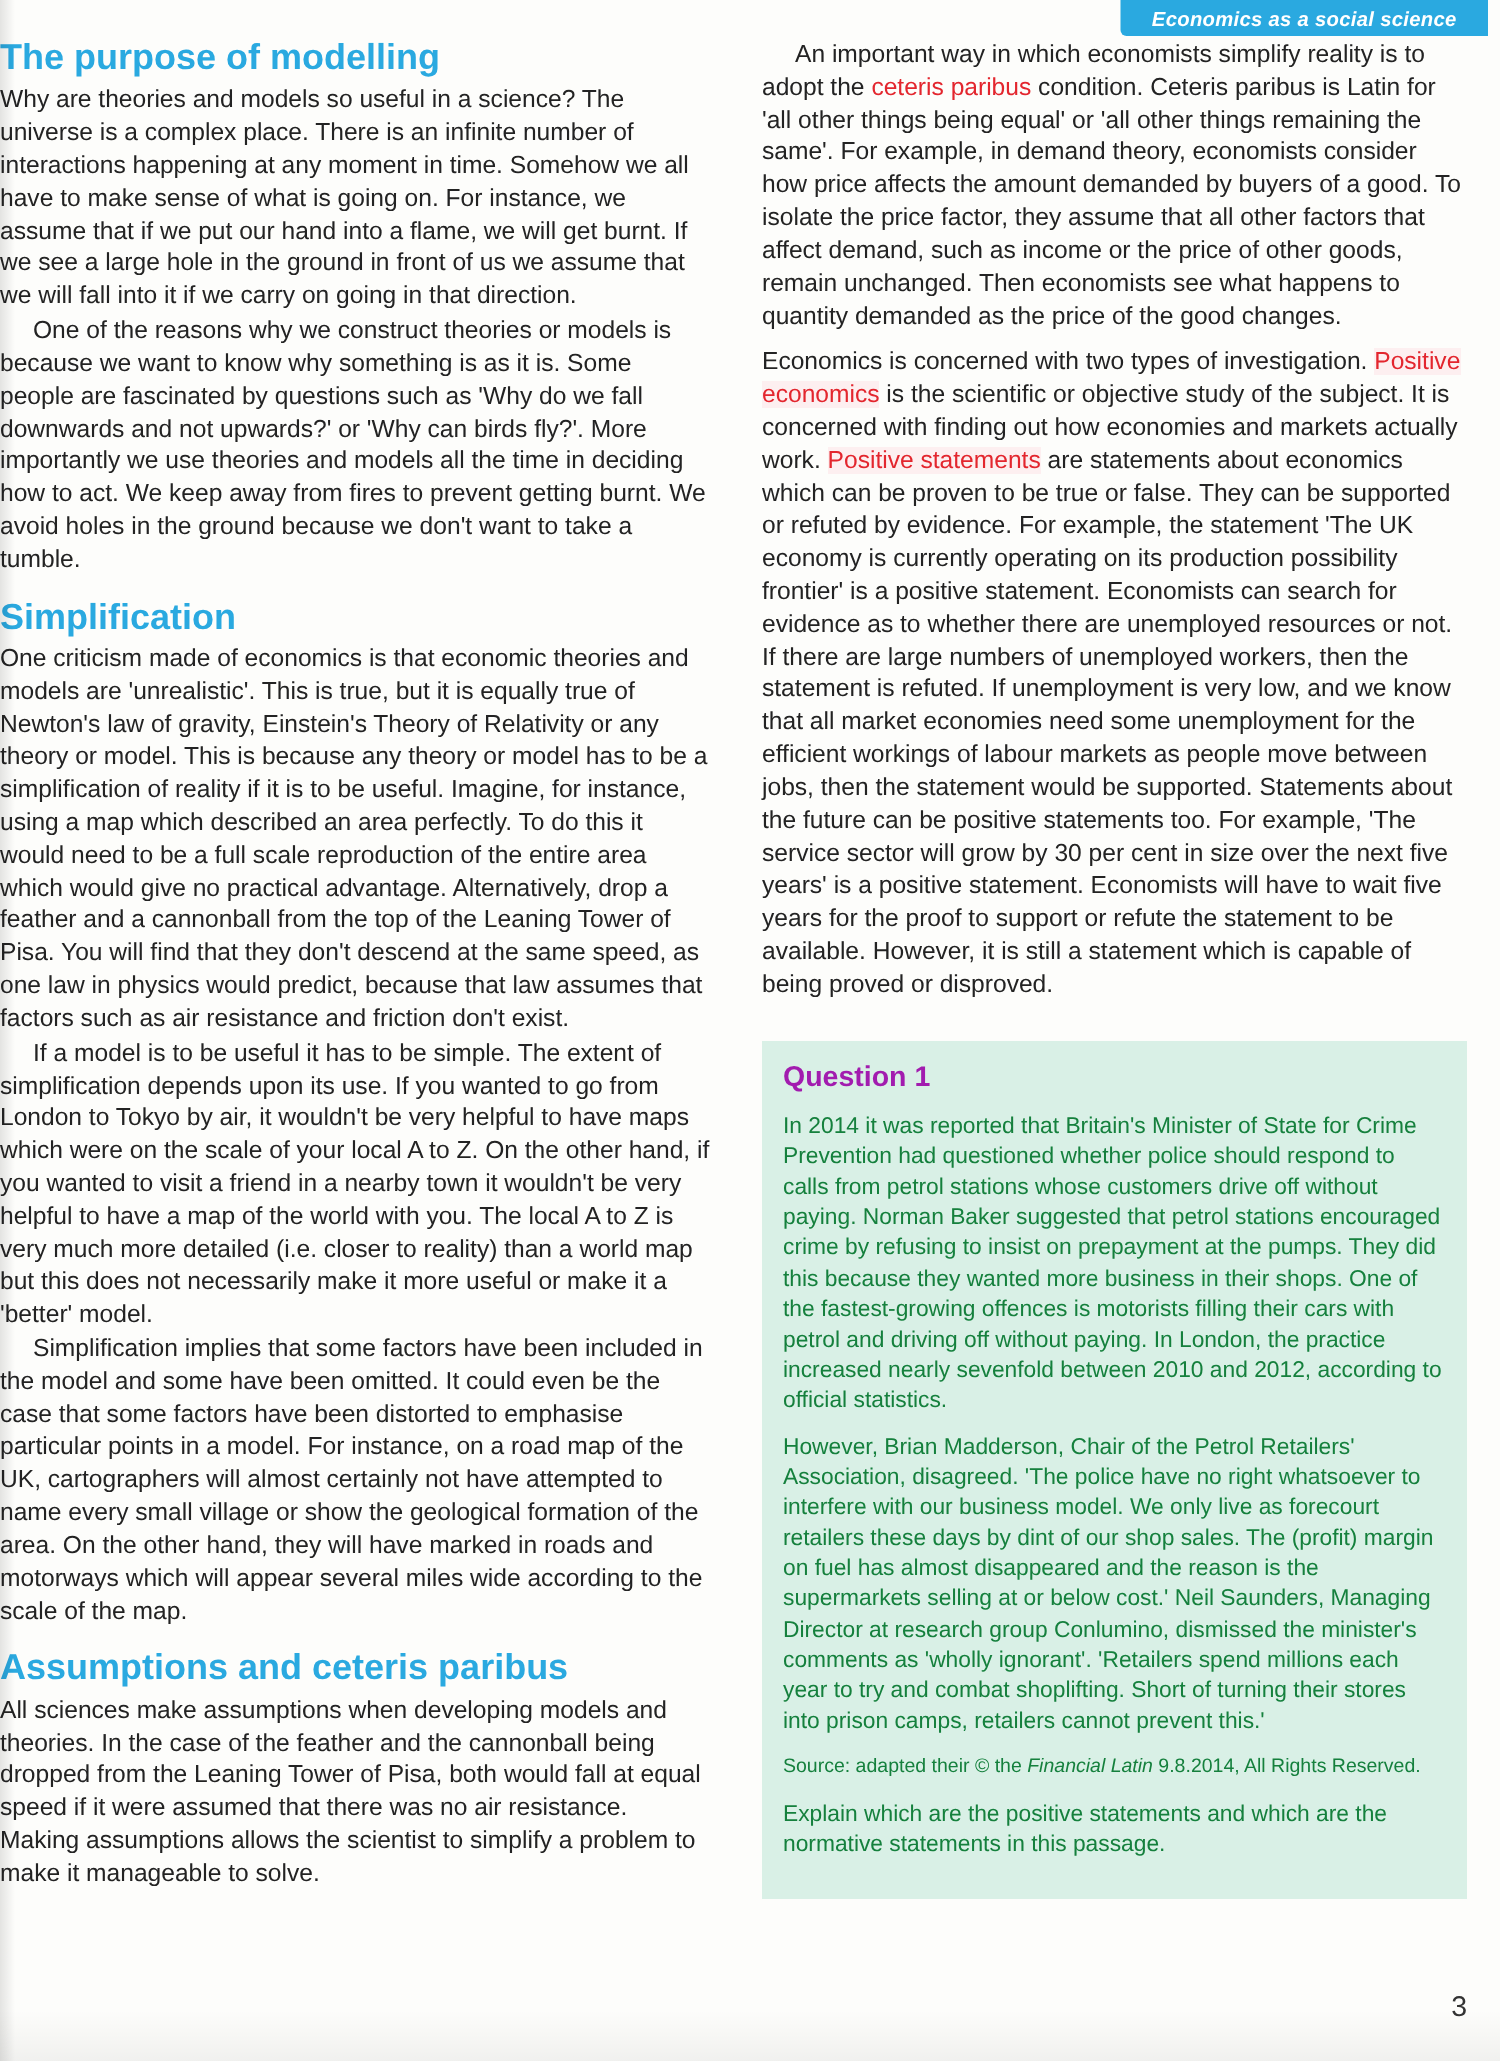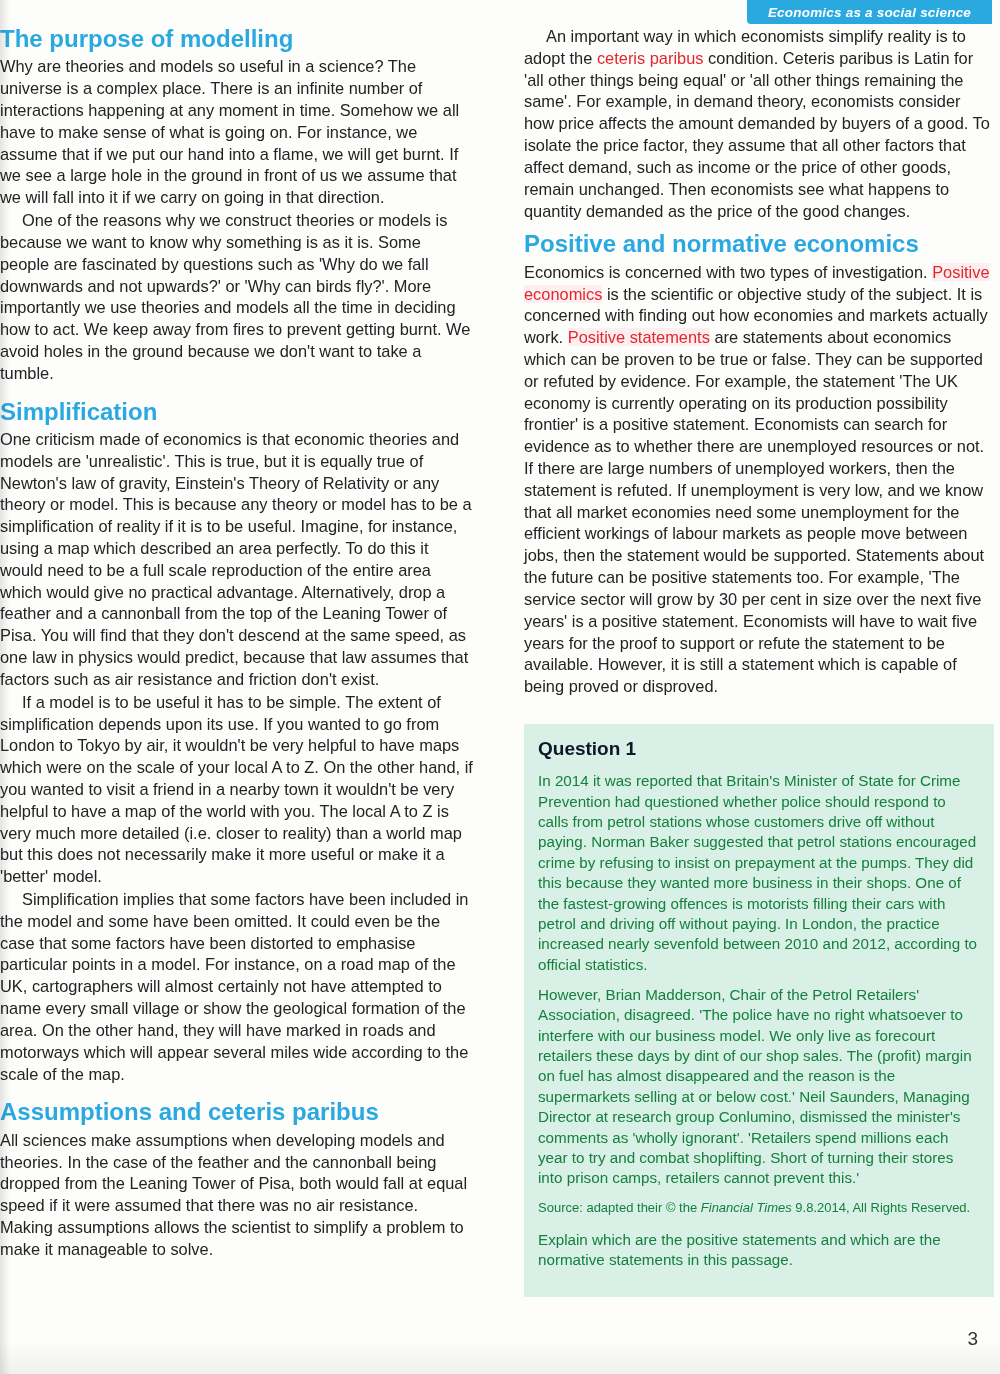--- a/index.html
+++ b/index.html
@@ -49,21 +49,21 @@
   }
   .col {
     position: absolute;
     top: 0;
   }
   .col-left {
     left: -8px;
     width: 486px;
   }
   .col-right {
-    left: 516px;
+    left: 500px;
     width: 480px;
   }
   h2.heading {
     color: #2aa9e0;
     font-size: 24px;
     font-weight: bold;
     margin: 0 0 4px 0;
     line-height: 1.1;
     padding-left: 8px;
   }
@@ -92,21 +92,21 @@
   
   .question-box {
     margin-top: 26px;
     margin-left: 8px;
     width: 470px;
     background: #d9f0e6;
     padding: 0 0 14px 0;
     position: relative;
   }
   .question-box .qtitle {
-    color: #0f172a;
+    color: #a21caf;
     font-size: 19px;
     font-weight: bold;
     padding: 12px 0 10px 14px;
     margin: 0;
   }
   .question-box p {
     font-size: 15.2px;
     line-height: 1.34;
     margin: 0 16px 10px 14px;
     color: #15803d;
@@ -172,29 +172,28 @@
       <p class="body">All sciences make assumptions when developing models and theories. In the case of the feather and the cannonball being dropped from the Leaning Tower of Pisa, both would fall at equal speed if it were assumed that there was no air resistance. Making assumptions allows the scientist to simplify a problem to make it manageable to solve.</p>
 
     </div>
 
     <div class="col col-right">
 
       <p class="body indent"><span>An important way in which economists simplify reality is to adopt the </span><span class="kw">ceteris paribus</span><span> condition. Ceteris paribus is Latin for 'all other things being equal' or 'all other things remaining the same'. For example, in demand theory, economists consider how price affects the amount demanded by buyers of a good. To isolate the price factor, they assume that all other factors that affect demand, such as income or the price of other goods, remain unchanged. Then economists see what happens to quantity demanded as the price of the good changes.</span></p>
 
       <div class="spacer-sm"></div>
 
-      <h2 class="heading">Positive and normative economics</h2>
 
       <p class="body"><span>Economics is concerned with two types of investigation. </span><span class="kw-hl">Positive economics</span><span> is the scientific or objective study of the subject. It is concerned with finding out how economies and markets actually work. </span><span class="kw-hl">Positive statements</span><span> are statements about economics which can be proven to be true or false. They can be supported or refuted by evidence. For example, the statement 'The UK economy is currently operating on its production possibility frontier' is a positive statement. Economists can search for evidence as to whether there are unemployed resources or not. If there are large numbers of unemployed workers, then the statement is refuted. If unemployment is very low, and we know that all market economies need some unemployment for the efficient workings of labour markets as people move between jobs, then the statement would be supported. Statements about the future can be positive statements too. For example, 'The service sector will grow by 30 per cent in size over the next five years' is a positive statement. Economists will have to wait five years for the proof to support or refute the statement to be available. However, it is still a statement which is capable of being proved or disproved.</span></p>
 
       <div class="question-box">
         <p class="qtitle">Question 1</p>
         <p>In 2014 it was reported that Britain's Minister of State for Crime Prevention had questioned whether police should respond to calls from petrol stations whose customers drive off without paying. Norman Baker suggested that petrol stations encouraged crime by refusing to insist on prepayment at the pumps. They did this because they wanted more business in their shops. One of the fastest-growing offences is motorists filling their cars with petrol and driving off without paying. In London, the practice increased nearly sevenfold between 2010 and 2012, according to official statistics.</p>
         <p>However, Brian Madderson, Chair of the Petrol Retailers' Association, disagreed. 'The police have no right whatsoever to interfere with our business model. We only live as forecourt retailers these days by dint of our shop sales. The (profit) margin on fuel has almost disappeared and the reason is the supermarkets selling at or below cost.' Neil Saunders, Managing Director at research group Conlumino, dismissed the minister's comments as 'wholly ignorant'. 'Retailers spend millions each year to try and combat shoplifting. Short of turning their stores into prison camps, retailers cannot prevent this.'</p>
-        <p class="source"><span>Source: adapted their © the </span><em>Financial Times</em><span> 9.8.2014, All Rights Reserved.</span></p>
+        <p class="source"><span>Source: adapted their © the </span><em>Financial Latin</em><span> 9.8.2014, All Rights Reserved.</span></p>
         <p class="task">Explain which are the positive statements and which are the normative statements in this passage.</p>
       </div>
 
     </div>
   </div>
 
   <div class="page-number">3</div>
   <div class="edge-shade-left"></div>
   <div class="edge-shade-bottom"></div>
 </div>

